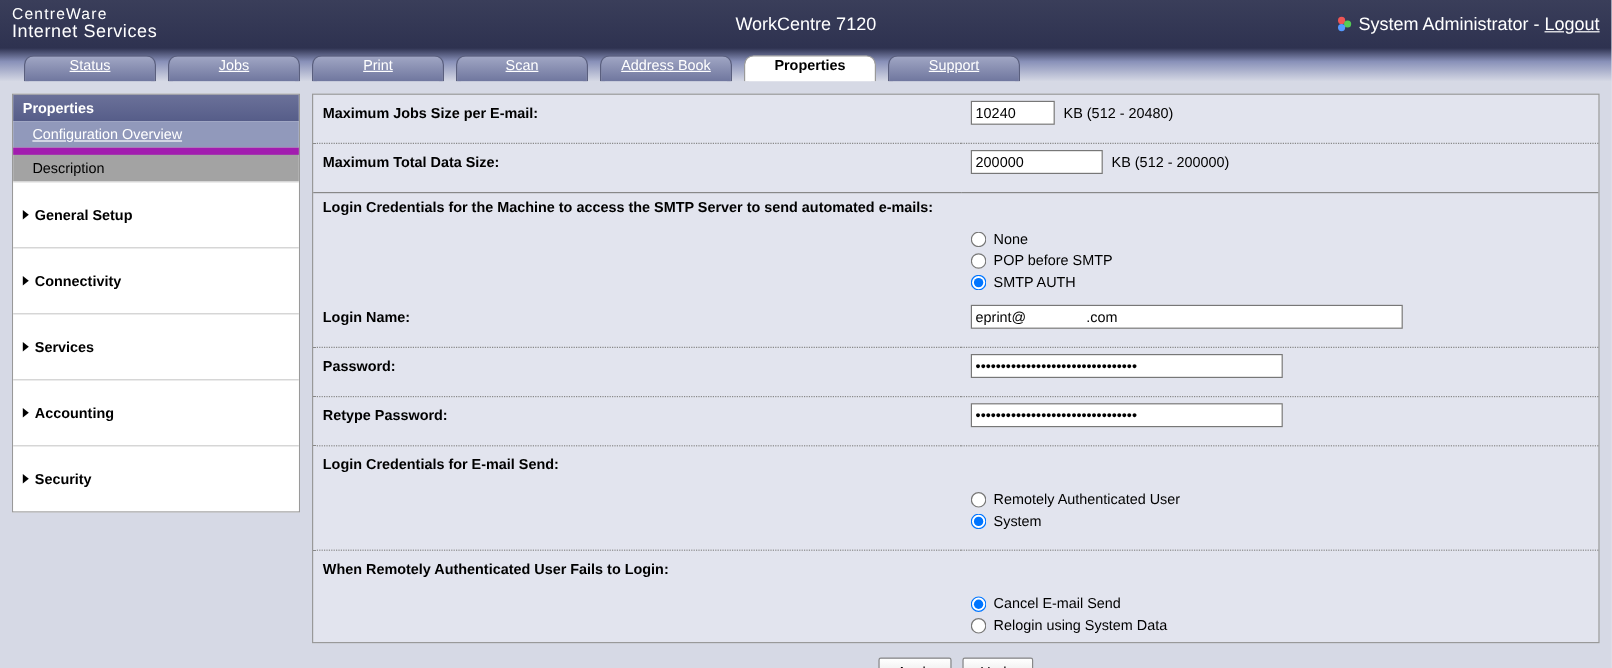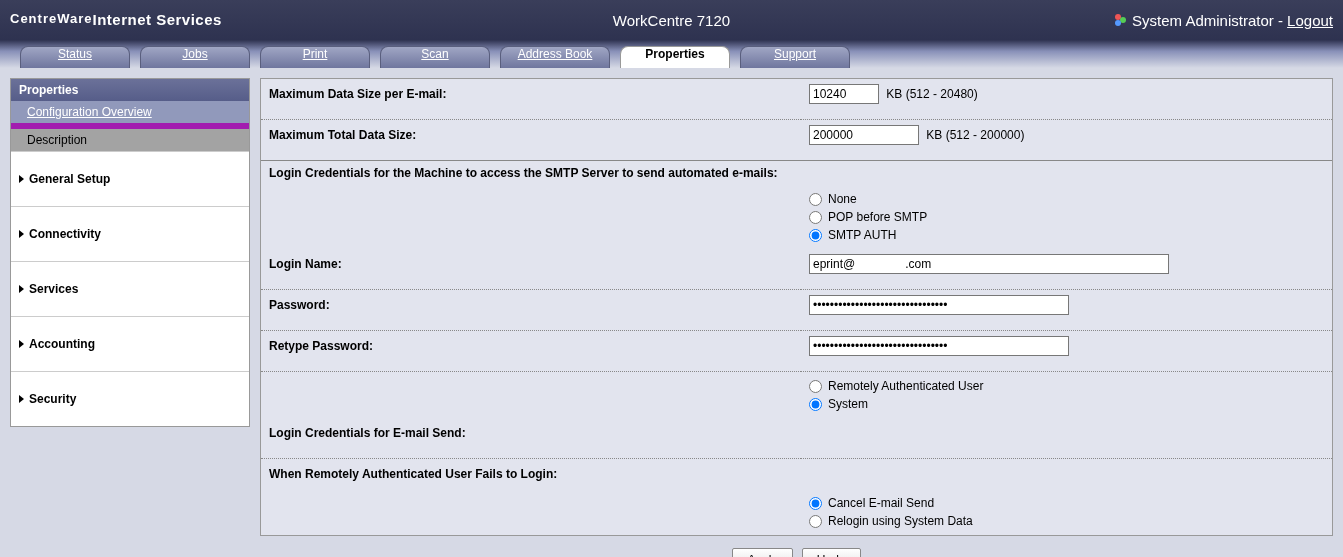--- a/index.html
+++ b/index.html
@@ -1,19 +1,19 @@
 <!DOCTYPE html>
 <html><head>
 <meta charset="utf-8">
 <style>
 * { box-sizing: border-box; margin: 0; padding: 0; }
 body { font-family: Arial, Helvetica, sans-serif; font-size: 12px; background: #D6D9E5; color: #000; }
 
 .topbar { background: linear-gradient(to bottom, #3a3e5a, #2e3250); color: #fff; height: 40px; display: flex; align-items: center; padding: 0 10px; position: relative; }
-.topbar .brand { display: flex; line-height: 1.1; font-weight: bold; }
+.topbar .brand { display: flex; flex-direction: column; line-height: 1.1; }
 .topbar .brand .b1 { font-size: 13px; letter-spacing: 1px; }
 .topbar .brand .b2 { font-size: 15px; letter-spacing: 0.5px; }
 .topbar .product { position: absolute; left: 50%; transform: translateX(-50%); font-size: 15px; }
 .topbar .userblock { margin-left: auto; display: flex; align-items: center; font-size: 15px; }
 .topbar .userblock svg { margin-right: 4px; }
 
 .tabrow { background: linear-gradient(to bottom, #2e3250 0%, #8890b8 40%, #D6D9E5 100%); height: 28px; display: flex; align-items: flex-end; padding-left: 20px; gap: 10px; overflow: hidden;}
 .tab { width: 110px; height: 22px; border-radius: 8px 8px 0 0; display: flex; justify-content: center; font-size: 12px; cursor: pointer; }
 .tab.inactive { background: linear-gradient(to bottom, #a0a6c4, #6f769e); color: #fff; text-decoration: underline; border:1px solid #5a5f7e; border-bottom:none;}
 .tab.active { background: #fff; color: #000; font-weight: bold; border:1px solid #999; border-bottom:none;}
@@ -115,21 +115,21 @@
           <span>Security</span>
         </div>
     </div>
   </div>
 
   <div style="flex:1">
     <div class="content">
       <table class="form">
         <tbody>
             <tr>
-          <td class="lab">Maximum Data Size per E-mail:</td>
+          <td class="lab">Maximum Jobs Size per E-mail:</td>
           <td class="val">
             <input type="text" style="width: 70px;" value="10240">
             <span class="suffix">KB (512 - 20480)</span>
           </td>
         </tr>
         <tr class="hr-row">
               <td colspan="2"></td>
             </tr>
         <tr>
           <td class="lab">Maximum Total Data Size:</td>
@@ -176,35 +176,35 @@
               <td colspan="2"></td>
             </tr>
         <tr>
           <td class="lab">Retype Password:</td>
           <td class="val"><input type="password" style="width: 260px;" value="••••••••••••••••••••••••••••••••"></td>
         </tr>
         <tr class="hr-row">
               <td colspan="2"></td>
             </tr>
         <tr>
+              <td colspan="2" class="lab" style="padding:8px">Login Credentials for E-mail Send:</td>
+            </tr>
+        <tr>
           <td></td>
           <td>
             <div class="radio-line">
                   <input type="radio" name="send" style="">
                   <span>Remotely Authenticated User</span>
                 </div>
             <div class="radio-line">
                   <input type="radio" name="send" checked="" style="">
                   <span>System</span>
                 </div>
           </td>
         </tr>
-        <tr>
-              <td colspan="2" class="lab" style="padding:8px">Login Credentials for E-mail Send:</td>
-            </tr>
         <tr class="hr-row">
               <td colspan="2"></td>
             </tr>
         <tr>
               <td colspan="2" class="lab" style="padding:8px">When Remotely Authenticated User Fails to Login:</td>
             </tr>
         <tr>
           <td></td>
           <td>
             <div class="radio-line">

